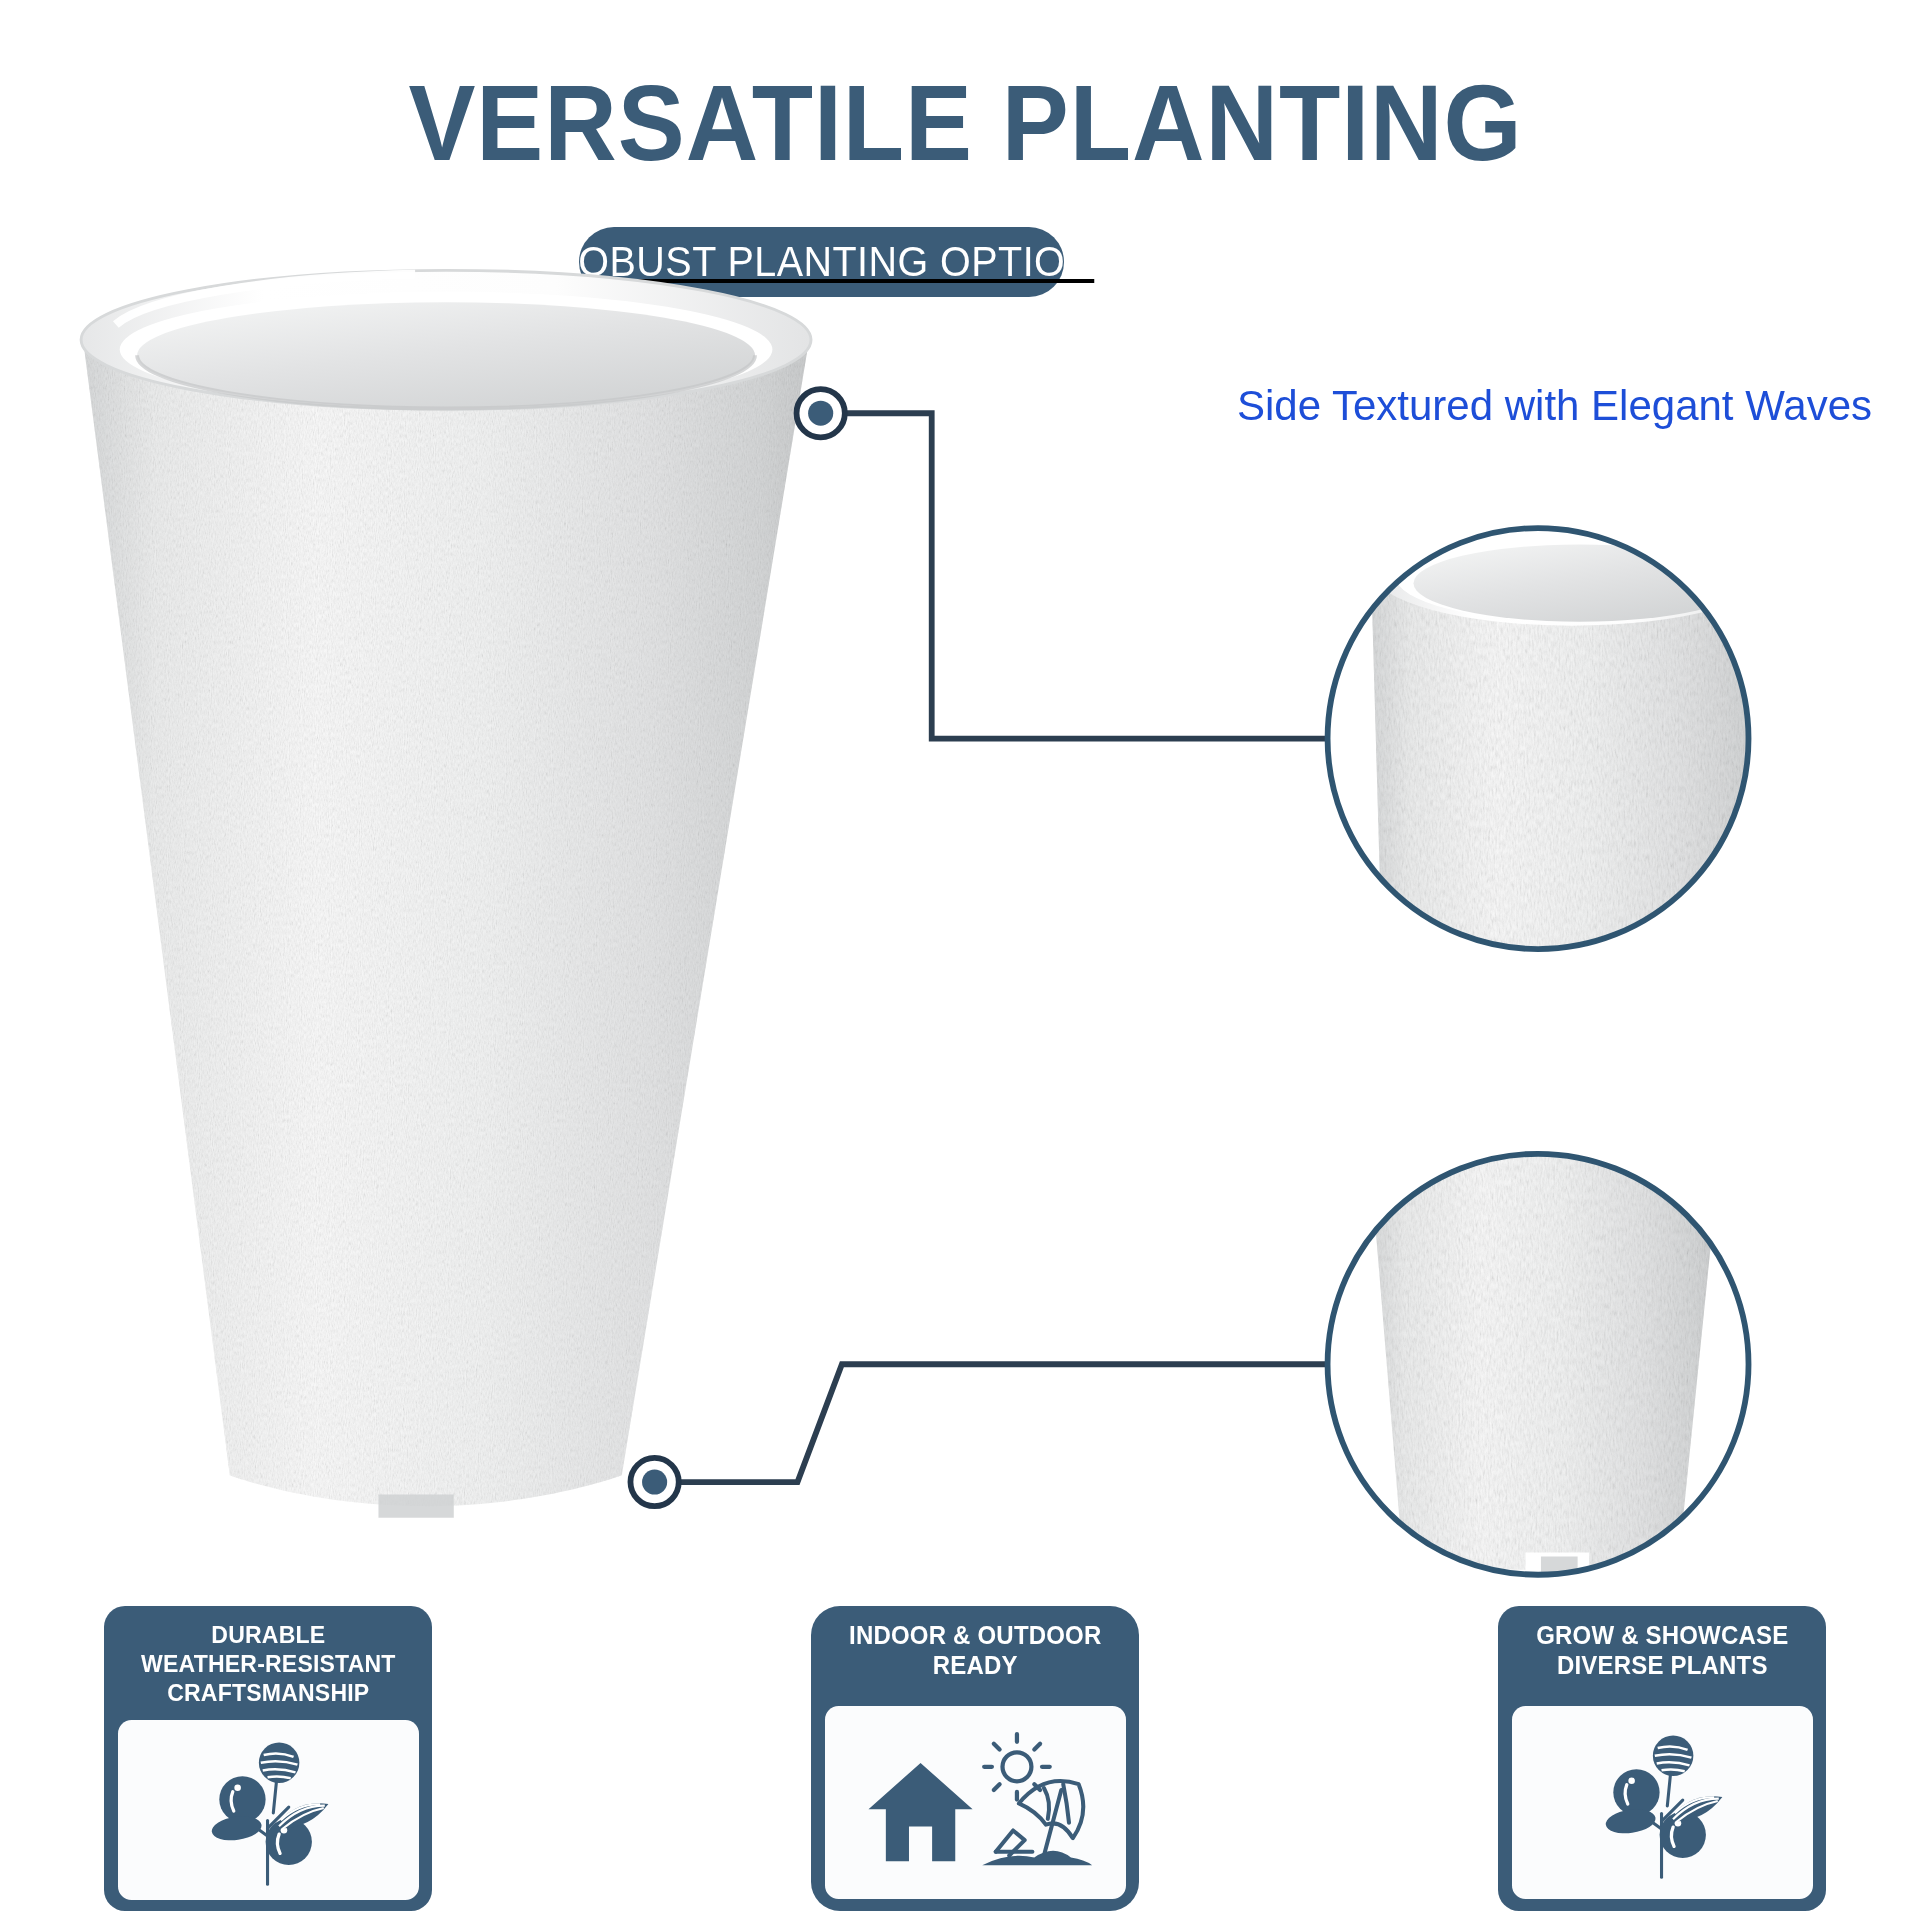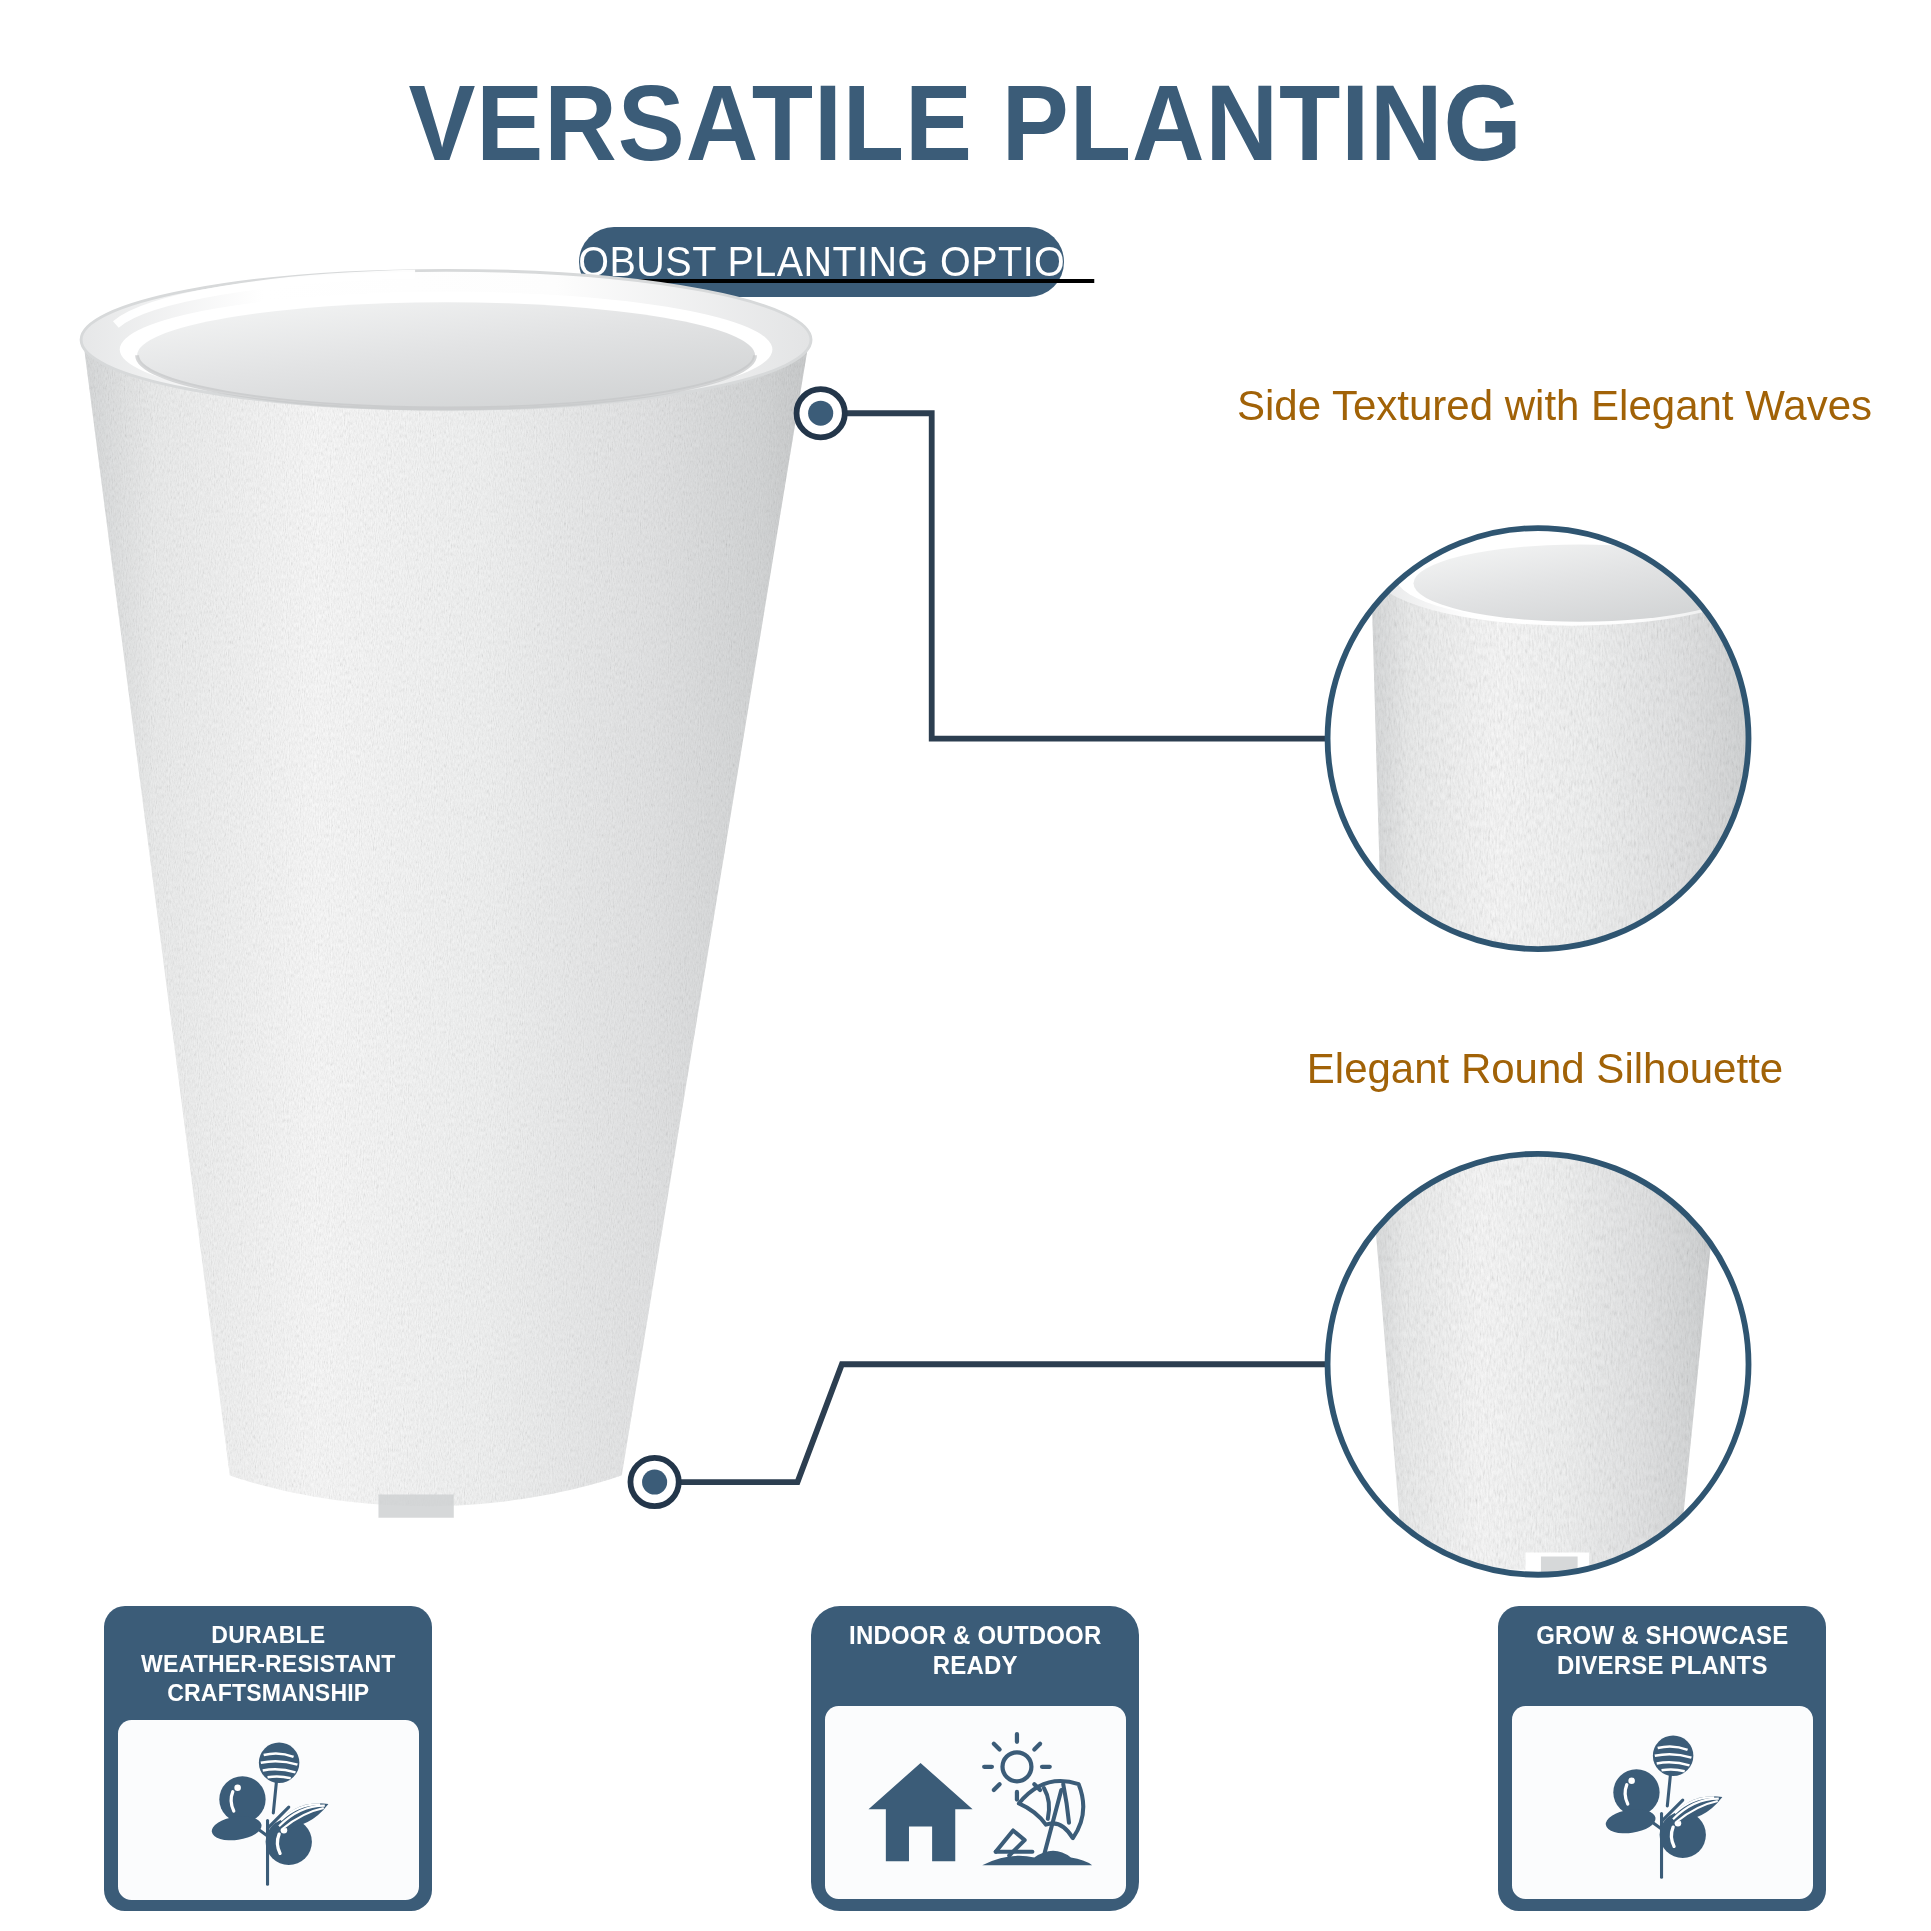--- a/index.html
+++ b/index.html
@@ -21,21 +21,21 @@
     background:#3b5c78; border-radius:35px;
     display:flex; align-items:center; justify-content:center;text-decoration:underline;
   }
   .subtitle-pill span {
     color:#ffffff; font-size:42px; font-weight:400; letter-spacing:0.5px;
     transform:scaleX(0.94); display:block; white-space:nowrap;
   }
 
   
   .callout-caption {
-    position:absolute; color:#a16207; font-size:42px; font-weight:400;
+    position:absolute; color:#1d4ed8; font-size:42px; font-weight:400;
     text-align:center; line-height:1.35; letter-spacing:0px;
   }
   #caption-top { left:1226px; top:378px; width:657px; }
   #caption-bottom { left:1207px; top:1041px; width:676px; }
 
   
   svg.layer { position:absolute; left:0; top:0; width:1931px; height:1931px; }
 
   
   .badges { position:absolute; left:0; top:1606px; width:1707px; height:319px; }
@@ -219,21 +219,20 @@
       <circle cx="850" cy="428" r="25" fill="#ffffff" stroke="#23364a" stroke-width="6"></circle>
       <circle cx="850" cy="428" r="13" fill="#3b5c78"></circle>
     </g>
     <g>
       <circle cx="678" cy="1535" r="25" fill="#ffffff" stroke="#23364a" stroke-width="6"></circle>
       <circle cx="678" cy="1535" r="13" fill="#3b5c78"></circle>
     </g>
   </svg>
 
   <div class="callout-caption" id="caption-top">Side Textured with Elegant Waves</div>
-  <div class="callout-caption" id="caption-bottom">Elegant Round Silhouette</div>
 
   <div class="badges">
 
     <div class="badge badge-1">
       <div class="badge-title">DURABLE
 WEATHER-RESISTANT
 CRAFTSMANSHIP</div>
       <div class="badge-art">
         <svg width="145" height="164" viewBox="0 0 150 170">
           <g fill="none" stroke="#3b5c78" stroke-width="3.2" stroke-linecap="round" stroke-linejoin="round">

